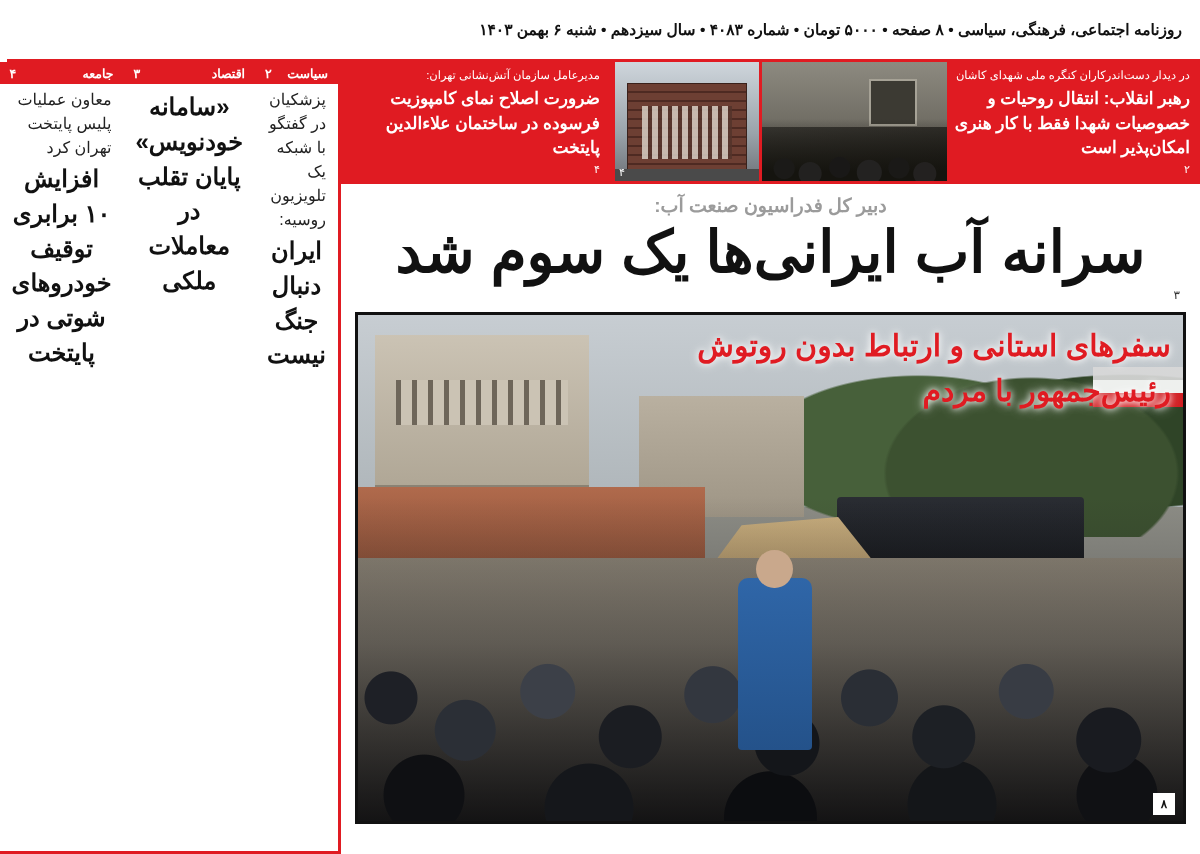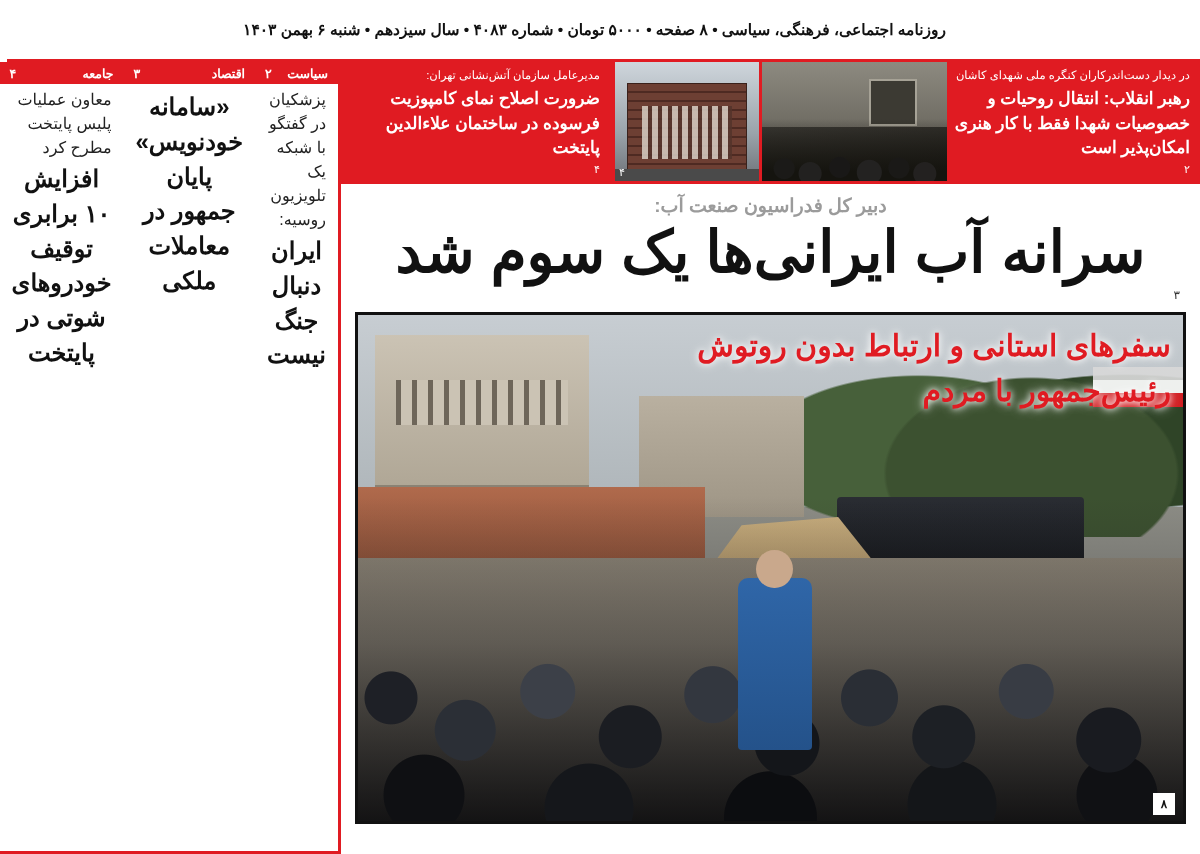--- a/index.html
+++ b/index.html
@@ -17,21 +17,21 @@
     flex-direction: column;
   }
 
   
   .masthead {
     position: relative;
     height: 62px;
     border-bottom: 3px solid #e01b22;
     display: flex;
     align-items: center;
-    justify-content: center;
+    justify-content: flex-start;
     padding-right: 18px;
     margin-left: 7px;
   }
   .masthead-line {
     font-size: 15.5px;
     font-weight: bold;
     color: #111;
     letter-spacing: 0px;
     direction: rtl;
     white-space: nowrap;
@@ -427,29 +427,29 @@
         <div class="side-kicker">پزشکیان در گفتگو با شبکه یک تلویزیون روسیه:</div>
         <div class="side-head">ایران دنبال جنگ نیست</div>
       </div>
 
       <div class="side-item">
         <div class="side-bar">
           <span>اقتصاد</span>
           <span>۳</span>
         </div>
         <div class="side-kicker"></div>
-        <div class="side-head">«سامانه خودنویس» پایان جمهور در معاملات ملکی</div>
+        <div class="side-head">«سامانه خودنویس» پایان تقلب در معاملات ملکی</div>
       </div>
 
       <div class="side-item">
         <div class="side-bar">
           <span>جامعه</span>
           <span>۴</span>
         </div>
-        <div class="side-kicker">معاون عملیات پلیس پایتخت مطرح کرد</div>
+        <div class="side-kicker">معاون عملیات پلیس پایتخت تهران کرد</div>
         <div class="side-head">افزایش ۱۰ برابری توقیف خودروهای شوتی در پایتخت</div>
       </div>
 
       <div class="side-item">
         <div class="side-bar">
           <span>سیاست</span>
           <span>۸</span>
         </div>
         <div class="side-kicker"></div>
       </div>

